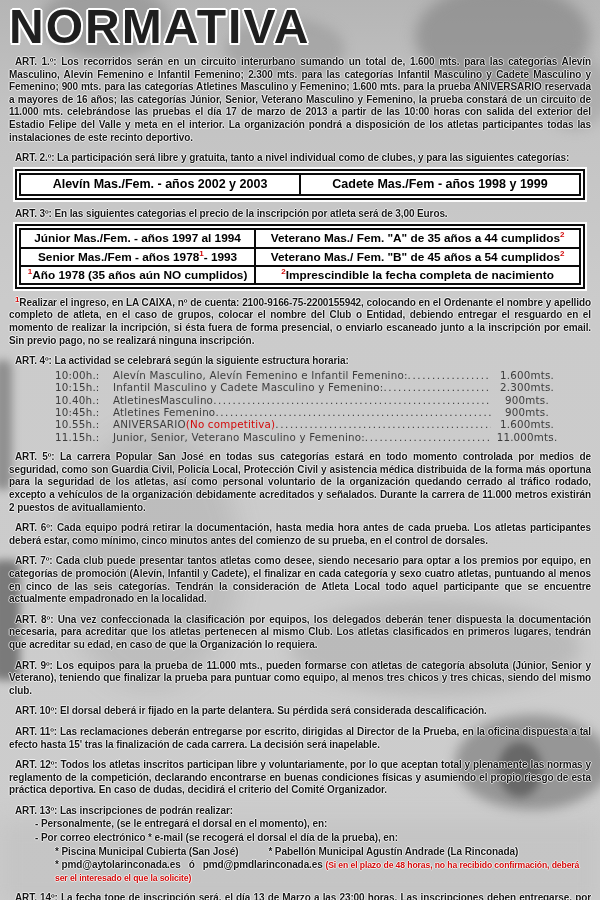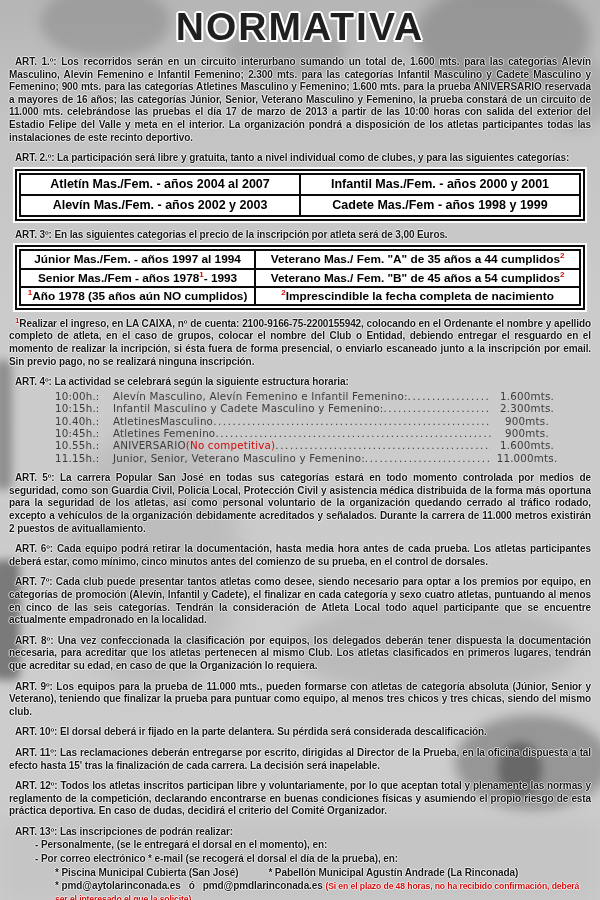--- a/index.html
+++ b/index.html
@@ -5,22 +5,22 @@
   html,body{margin:0;padding:0;}
   body{width:600px;height:900px;font-family:"Liberation Sans",sans-serif;}
   .page{
     position:relative;width:600px;height:900px;overflow:hidden;
     background:linear-gradient(180deg,#b5b5b5 0px,#c3c3c3 110px,#cbcbcb 300px,#cdcdcd 100%);
   }
   
   .wm{position:absolute;border-radius:50%;pointer-events:none;}
   .content{position:relative;z-index:2;padding:0 9px;}
   h1.title{
-    margin:6px 0 2px;text-align:center;
-    font-size:39px;line-height:42px;font-weight:900;letter-spacing:2px;color:#1f1f1f;
+    margin:6px 0 2px;text-align:left;
+    font-size:48px;line-height:42px;font-weight:900;letter-spacing:2px;color:#1f1f1f;
     text-shadow:2px 0 0 #fff,-2px 0 0 #fff,0 2px 0 #fff,0 -2px 0 #fff,
                 1.5px 1.5px 0 #fff,-1.5px -1.5px 0 #fff,1.5px -1.5px 0 #fff,-1.5px 1.5px 0 #fff;
   }
   .art{
     margin:8px 0 4px;color:#141414;font-weight:bold;font-size:10px;line-height:12.6px;
     letter-spacing:-0.1px;text-align:justify;text-indent:6px;
     text-shadow:1px 0 0 rgba(255,255,255,.65),-1px 0 0 rgba(255,255,255,.65),0 1px 0 rgba(255,255,255,.65),0 -1px 0 rgba(255,255,255,.65);
   }
   .tblwrap{
     background:#fff;border:2px solid #0a0a0a;padding:2px;margin:2px 6px 6px;
@@ -72,24 +72,20 @@
 
   <div class="content">
     <h1 class="title">NORMATIVA</h1>
 
     <p class="art">ART. 1.º: Los recorridos serán en un circuito interurbano sumando un total de, 1.600 mts. para las categorías Alevín Masculino, Alevín Femenino e Infantil Femenino; 2.300 mts. para las categorías Infantil Masculino y Cadete Masculino y Femenino; 900 mts. para las categorías Atletines Masculino y Femenino; 1.600 mts. para la prueba ANIVERSARIO reservada a mayores de 16 años; las categorías Júnior, Senior, Veterano Masculino y Femenino, la prueba constará de un circuito de 11.000 mts. celebrándose las pruebas el día 17 de marzo de 2013 a partir de las 10:00 horas con salida del exterior del Estadio Felipe del Valle y meta en el interior. La organización pondrá a disposición de los atletas participantes todas las instalaciones de este recinto deportivo.</p>
     <p class="art">ART. 2.º: La participación será libre y gratuita, tanto a nivel individual como de clubes, y para las siguientes categorías:</p>
 
     <div class="tblwrap">
       <table class="cats">
           <tbody id="cat-body">
-            <tr>
-              <td style="width: 50%;">Atletín Mas./Fem. - años 2004 al 2007</td>
-              <td style="width: 50%;">Infantil Mas./Fem. - años 2000 y 2001</td>
-            </tr>
             <tr>
               <td style="width: 50%;">Alevín Mas./Fem. - años 2002 y 2003</td>
               <td style="width: 50%;">Cadete Mas./Fem - años 1998 y 1999</td>
             </tr>
           </tbody>
         </table>
     </div>
 
     <p class="art">ART. 3º:  En las siguientes categorias el precio de la inscripción por atleta será de 3,00 Euros.</p>
 

